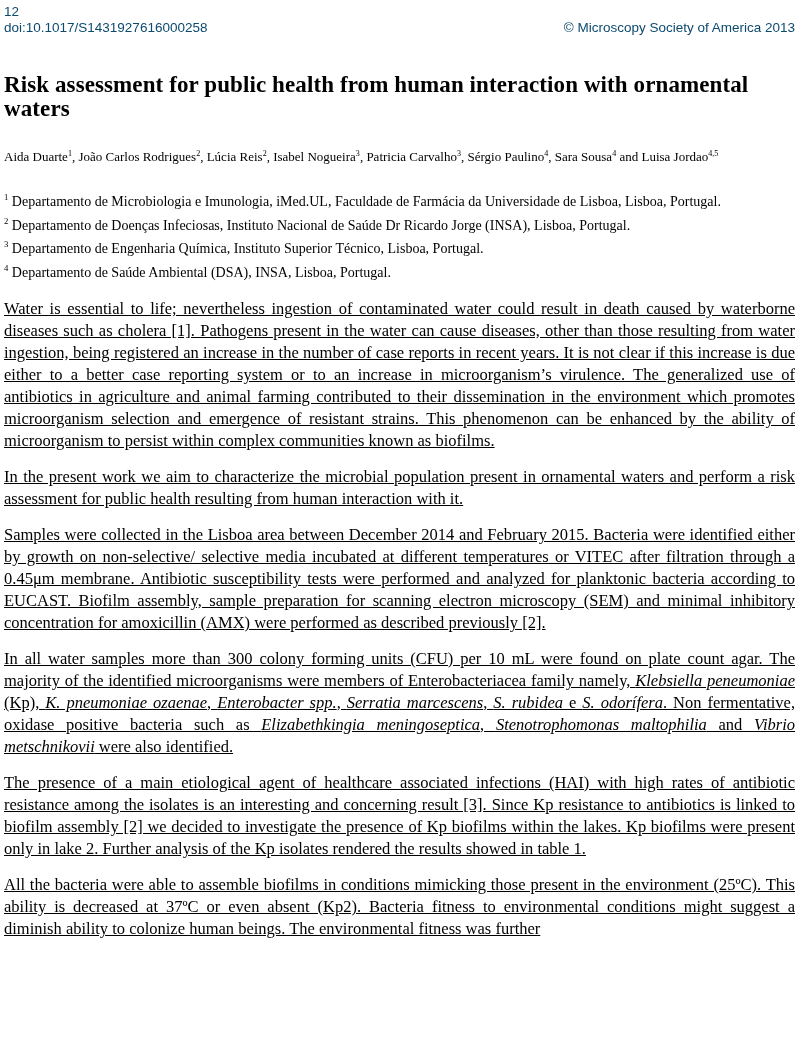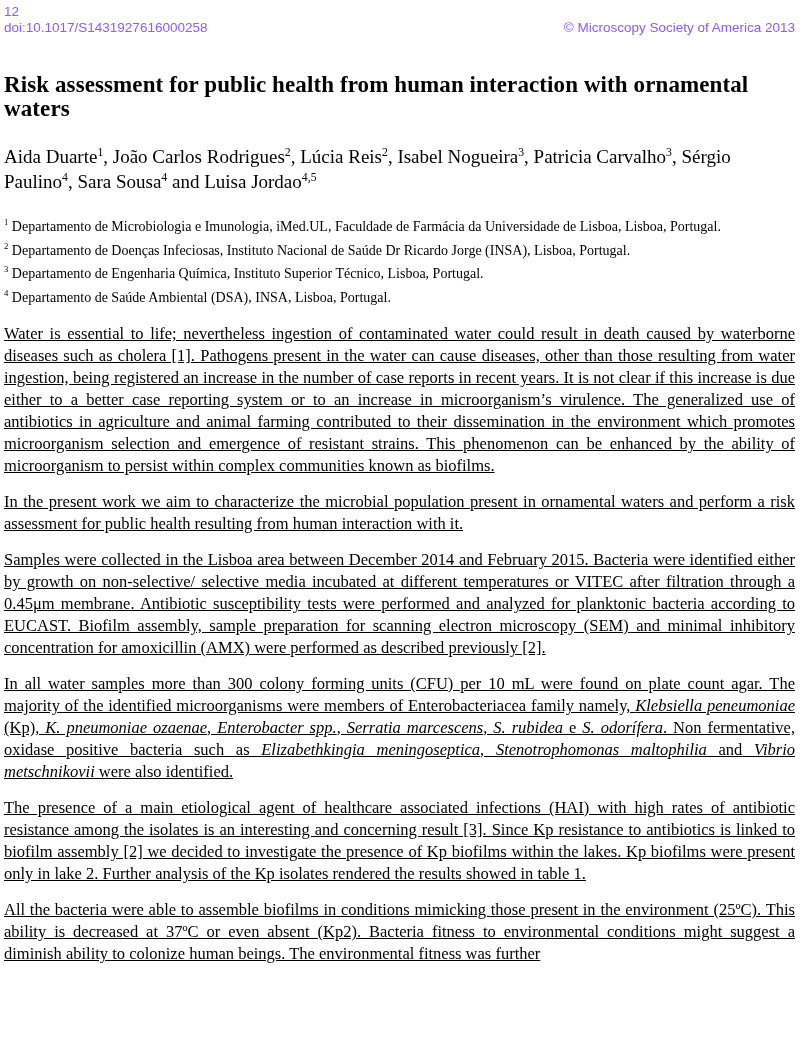--- a/index.html
+++ b/index.html
@@ -16,38 +16,38 @@
   .page {
     padding: 4px 5px 0 4px;
     box-sizing: border-box;
     width: 800px;
     height: 1052px;
   }
   .hdr {
     font-family: "Liberation Sans", sans-serif;
     font-size: 13.5px;
     line-height: 16px;
-    color: #8b5cf6;
+    color: #0c4a6e;
   }
   .hdr-row2 {
     display: flex;
     justify-content: space-between;
     align-items: baseline;
   }
   .title {
     font-family: "Liberation Serif", "DejaVu Serif", serif;
     font-weight: bold;
     font-size: 23px;
     line-height: 24px;
     margin: 37px 0 0 0;
     letter-spacing: 0.1px;
   }
   .authors {
     font-family: "Liberation Serif", "DejaVu Serif", serif;
-    font-size: 19px;
+    font-size: 13px;
     line-height: 25px;
     margin-top: 23px;
   }
   .affils {
     font-family: "Liberation Serif", "DejaVu Serif", serif;
     font-size: 14px;
     line-height: 23.5px;
     margin-top: 21px;
   }
   .body-text p {

